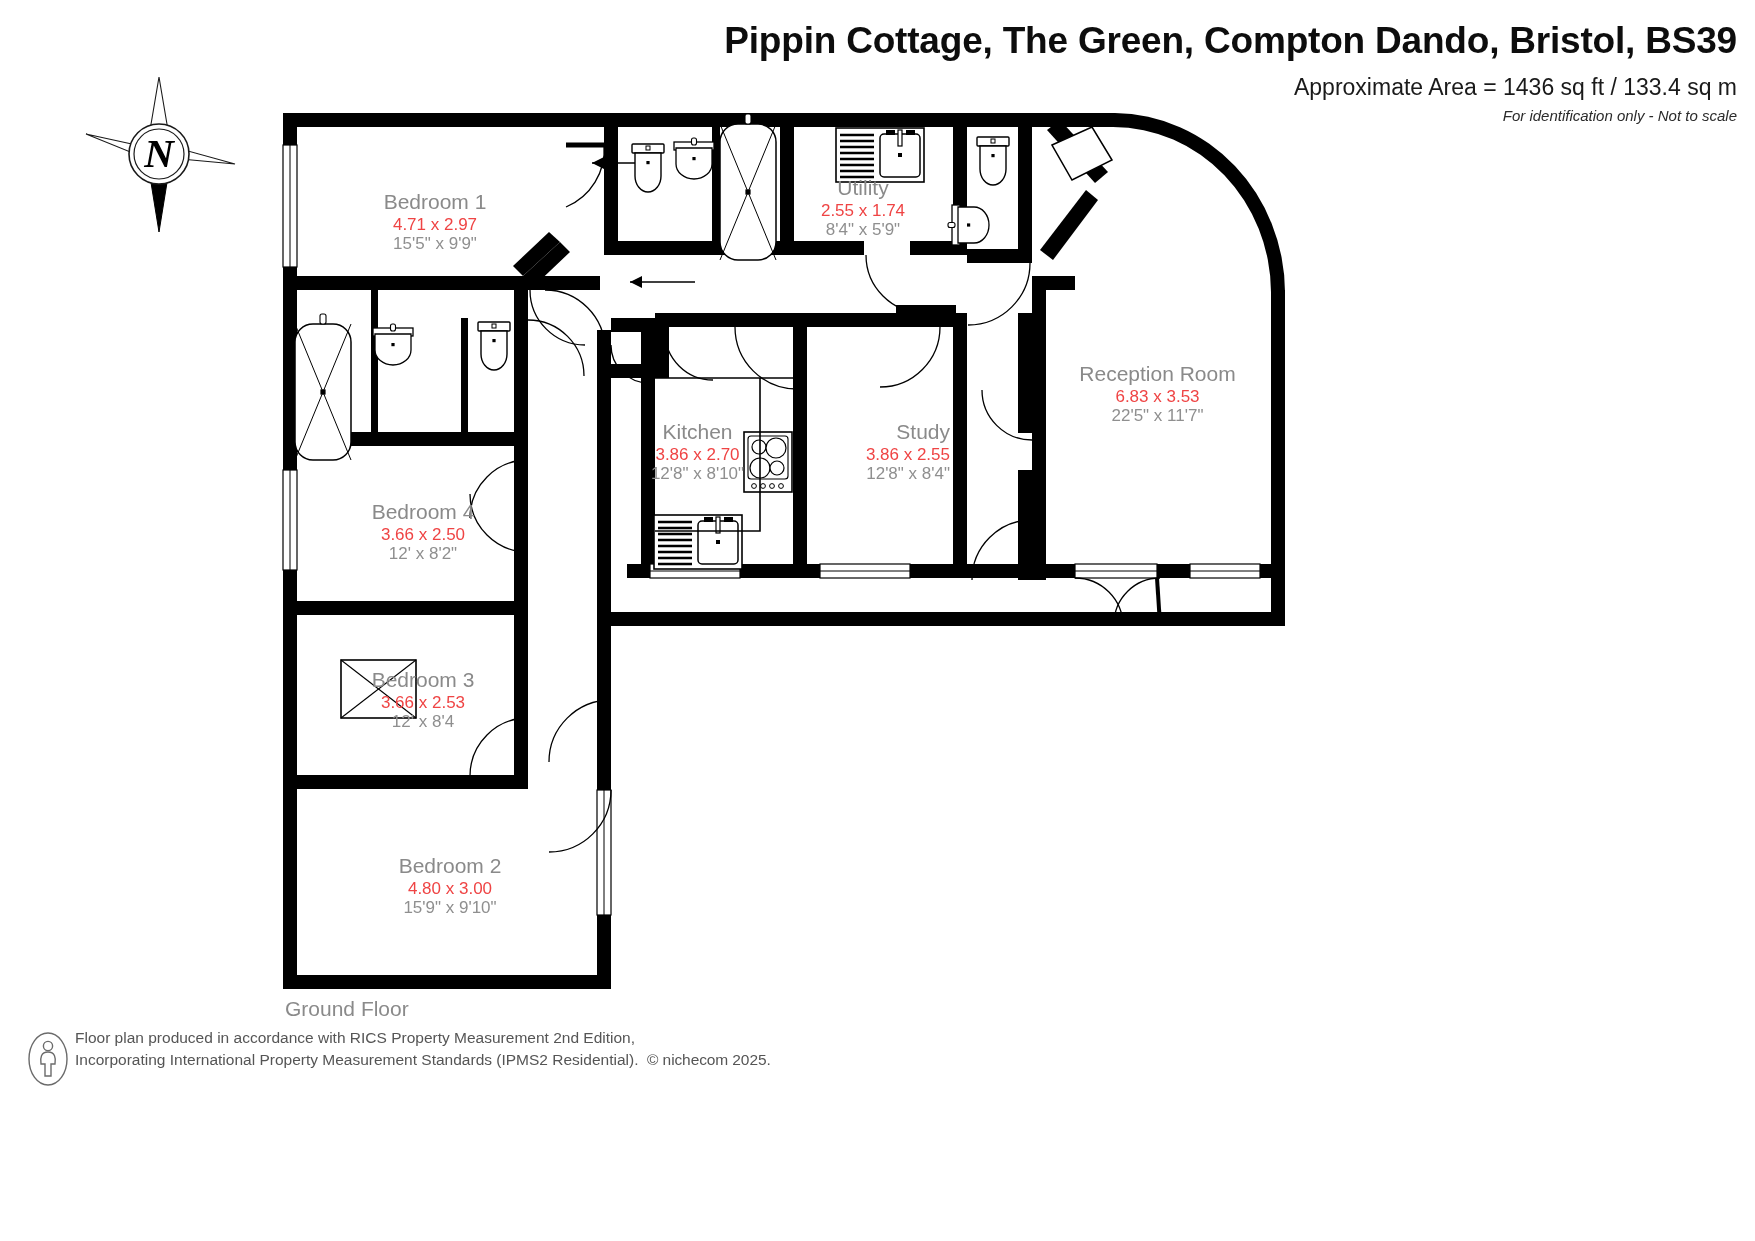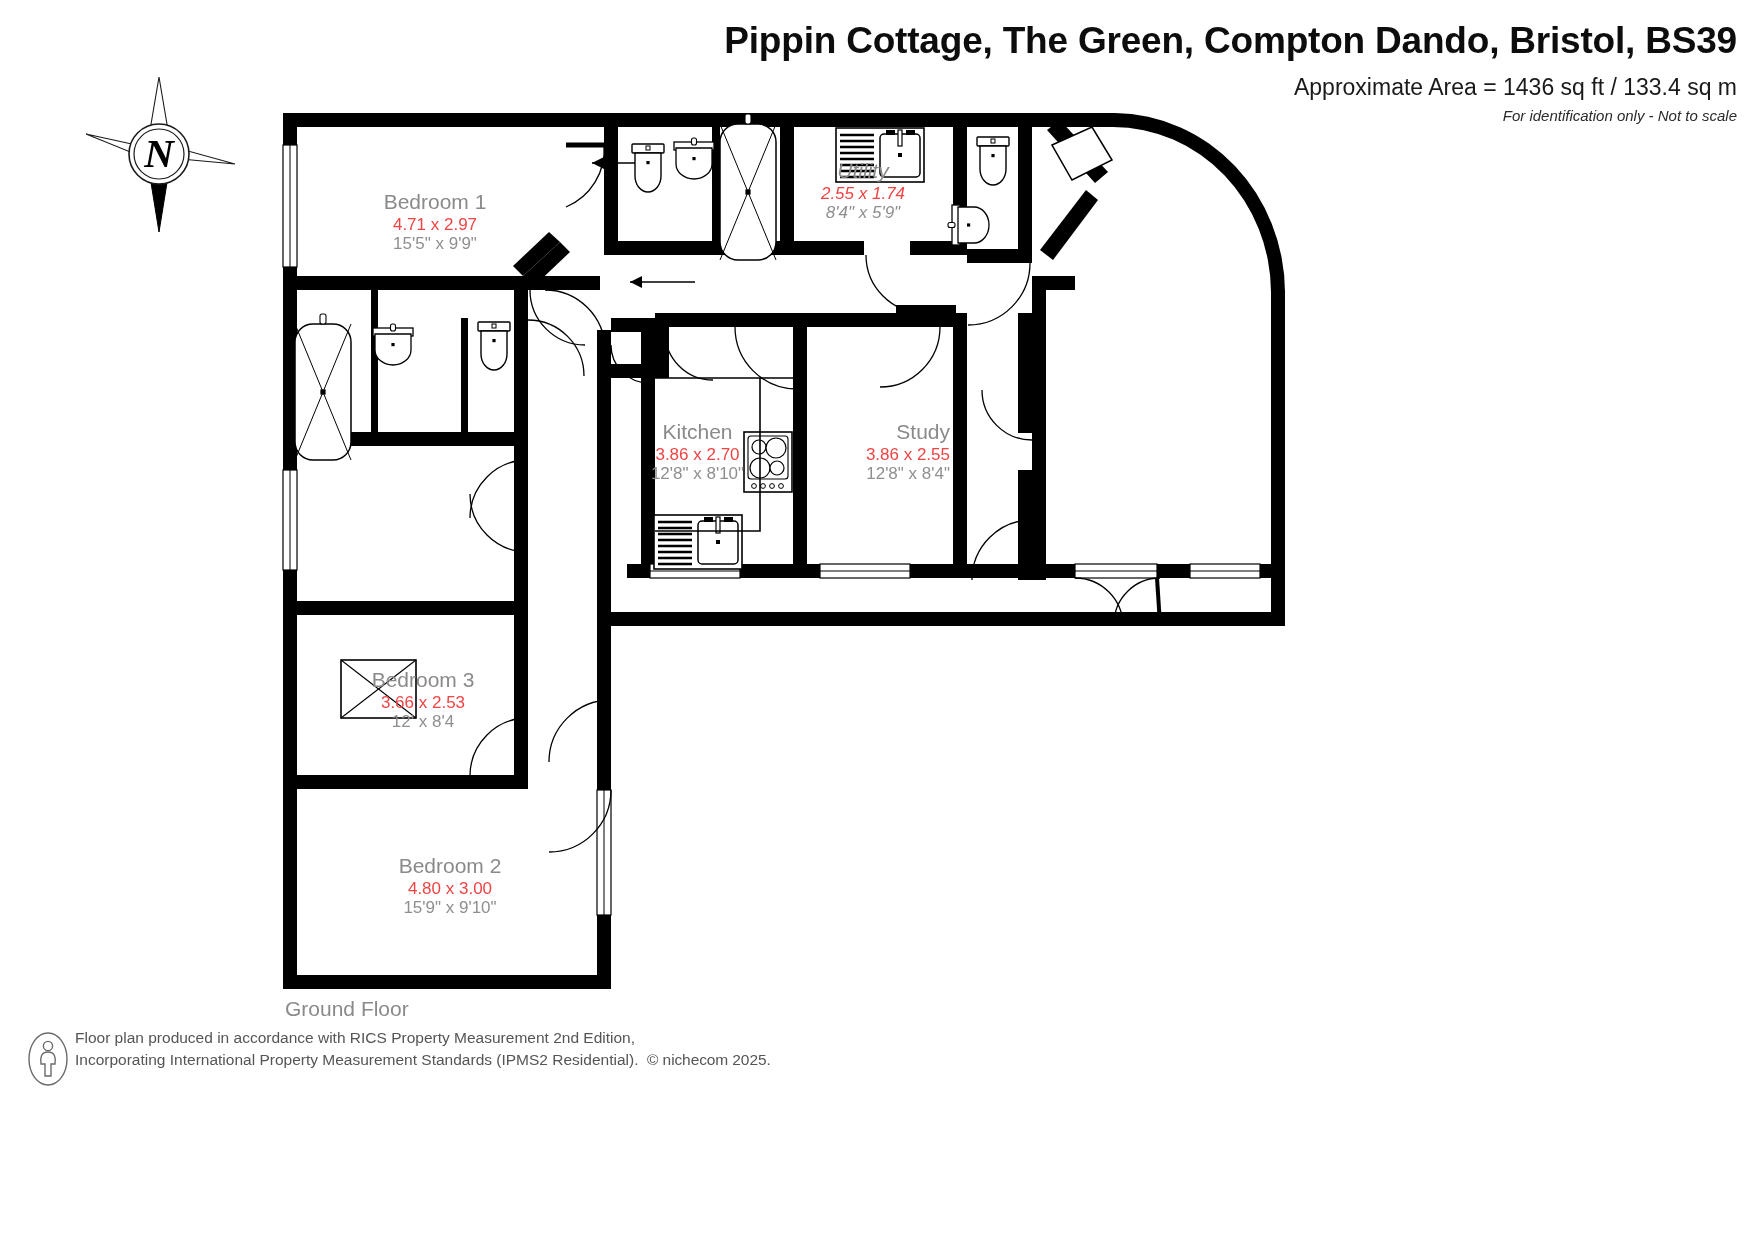--- a/index.html
+++ b/index.html
@@ -314,20 +314,25 @@
       </g>
     </g>
   </svg>
 
   <div class="room-label" style="left:340px;top:190px;width:190px;">
     <span class="rname">Bedroom 1</span>
     <span class="rmet">4.71 x 2.97</span>
     <span class="rimp">15'5" x 9'9"</span>
   </div>
 
+  <div class="room-label" style="left:328px;top:500px;width:190px;">
+    <span class="rname">Bedroom 4</span>
+    <span class="rmet">3.66 x 2.50</span>
+    <span class="rimp">12' x 8'2"</span>
+  </div>
 
   <div class="room-label" style="left:328px;top:668px;width:190px;">
     <span class="rname">Bedroom 3</span>
     <span class="rmet">3.66 x 2.53</span>
     <span class="rimp">12' x 8'4</span>
   </div>
 
   <div class="room-label" style="left:355px;top:854px;width:190px;">
     <span class="rname">Bedroom 2</span>
     <span class="rmet">4.80 x 3.00</span>
@@ -339,26 +344,31 @@
     <span class="rmet">3.86 x 2.70</span>
     <span class="rimp">12'8" x 8'10"</span>
   </div>
 
   <div class="room-label" style="left:790px;top:420px;width:160px;text-align:right;">
     <span class="rname">Study</span>
     <span class="rmet">3.86 x 2.55</span>
     <span class="rimp">12'8" x 8'4"</span>
   </div>
 
-  <div class="room-label" style="left:783px;top:159px;width:160px;font-style:italic;">
+  <div class="room-label" style="left:783px;top:176px;width:160px;">
     <span class="rname">Utility</span>
     <span class="rmet">2.55 x 1.74</span>
     <span class="rimp">8'4" x 5'9"</span>
   </div>
 
+  <div class="room-label" style="left:1060px;top:362px;width:195px;">
+    <span class="rname">Reception Room</span>
+    <span class="rmet">6.83 x 3.53</span>
+    <span class="rimp">22'5" x 11'7"</span>
+  </div>
 
   <div class="floor-name">Ground Floor</div>
 
   <div class="footer">
     <svg class="foot-icon" viewBox="0 0 42 56">
       <ellipse cx="21" cy="28" rx="19" ry="26" fill="none" stroke="#6b6b6b" stroke-width="1.4"></ellipse>
       <circle cx="21" cy="15" r="4.6" fill="none" stroke="#6b6b6b" stroke-width="1.4"></circle>
       <path d="M 21,21 C 14,21 13,27 14,33 L 18,33 L 18,45 L 24,45 L 24,33 L 28,33 C 29,27 28,21 21,21 Z" fill="none" stroke="#6b6b6b" stroke-width="1.4"></path>
     </svg>
     <div class="foot-text">

